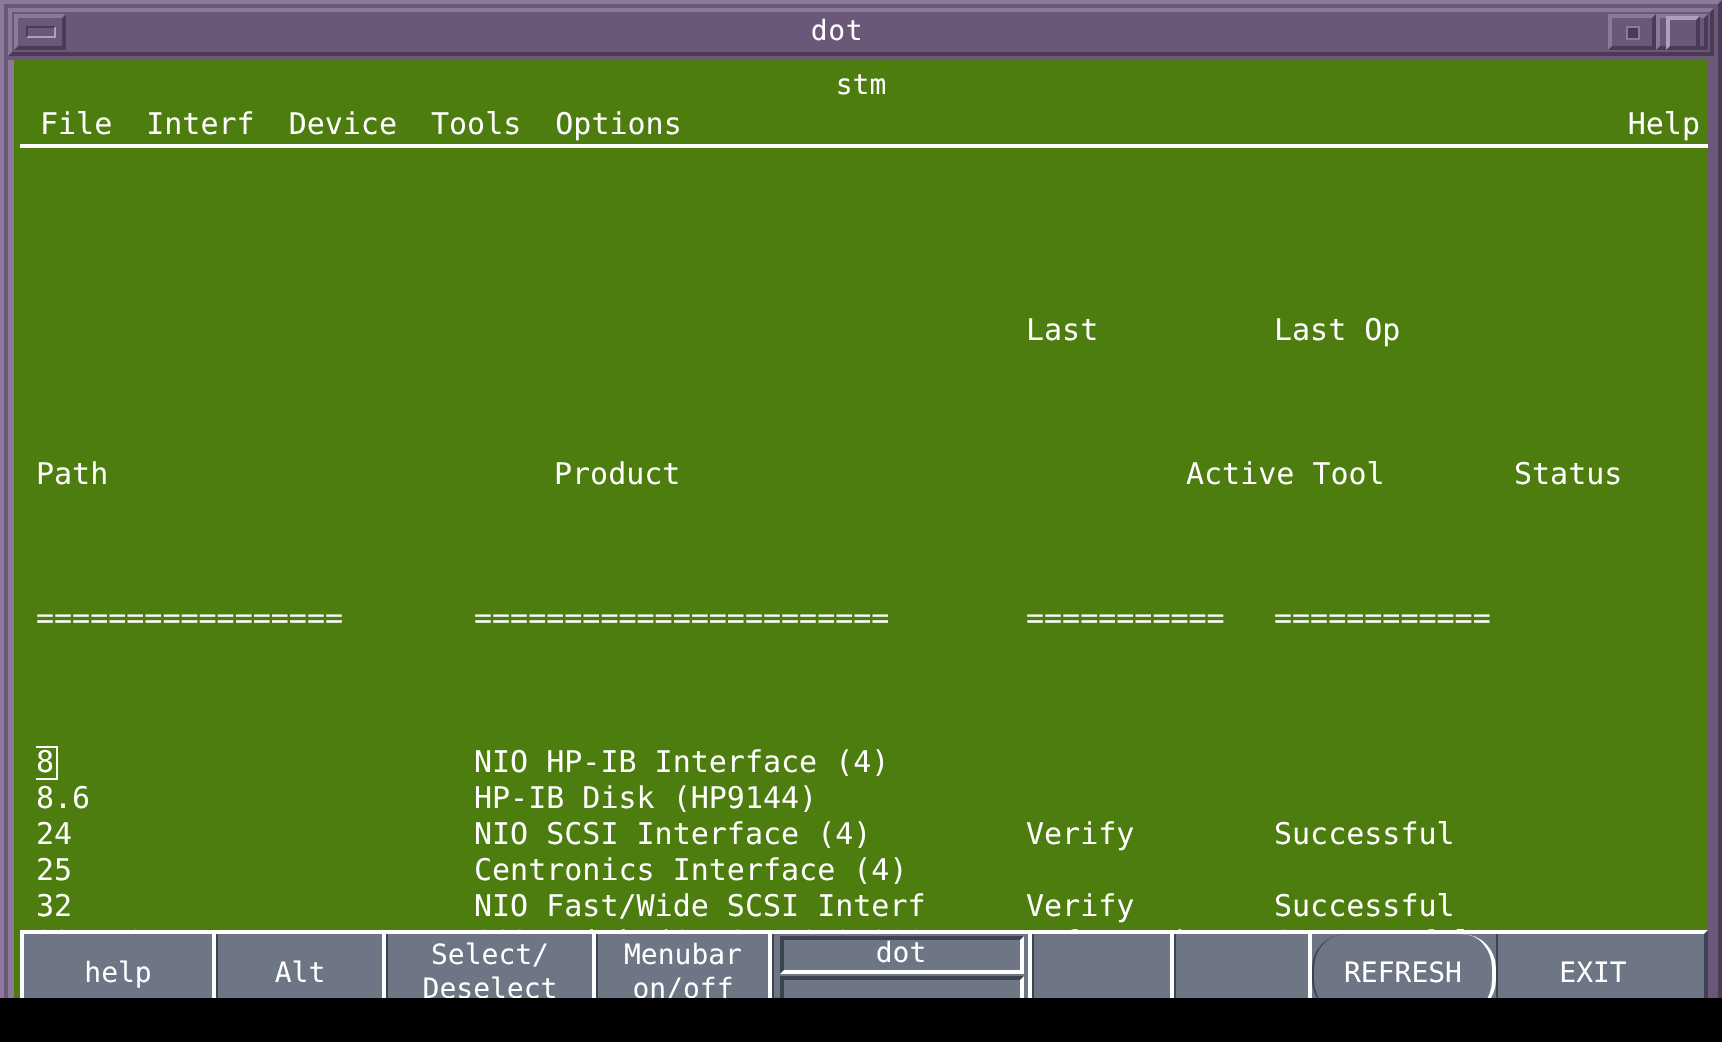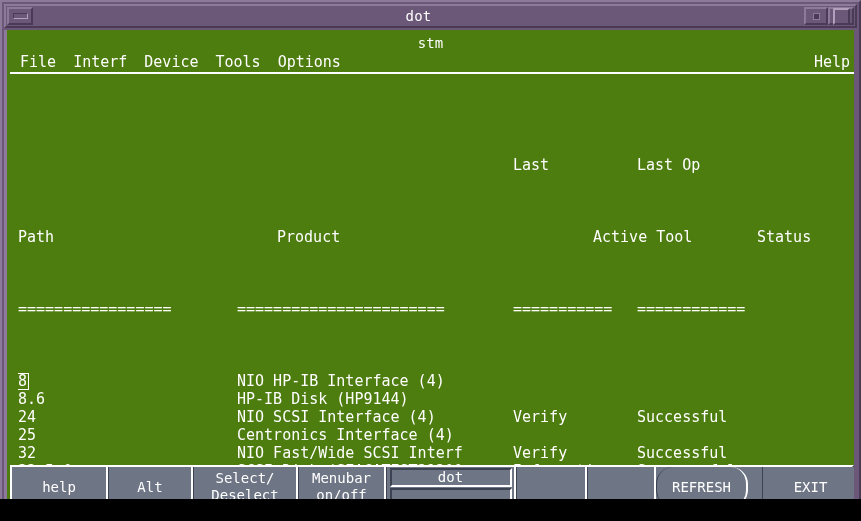--- a/index.html
+++ b/index.html
@@ -218,21 +218,21 @@
     align-items: center;
     justify-content: center;
     text-align: center;
     color: #ffffff;
     font-size: 14px;
     line-height: 17px;
     white-space: pre-line;
     flex: none;
   }
   .bbtn:first-child { border-left: none; }
-  .bbtn:last-child  { border-right: none; margin-left: 14px; }
+  .bbtn:last-child  { border-right: none; }
 
   .bbtn-help   { width: 96px; }
   .bbtn-alt    { width: 85px; }
   .bbtn-sel    { width: 105px; }
   .bbtn-menub  { width: 88px; }
   .bbtn-ws     { width: 130px; padding: 0; flex-direction: column; justify-content: flex-start; }
   .bbtn-blank1 { width: 71px; }
   .bbtn-blank2 { width: 69px; }
   .bbtn-refresh{ width: 92px; border-radius: 17px; }
   .bbtn-exit   { width: 96px; }

